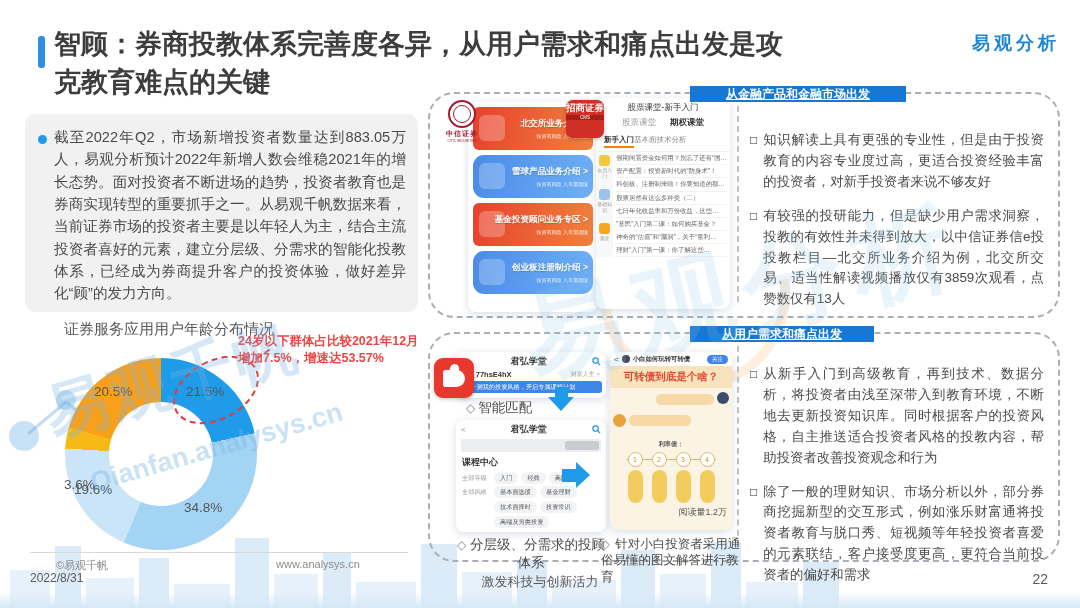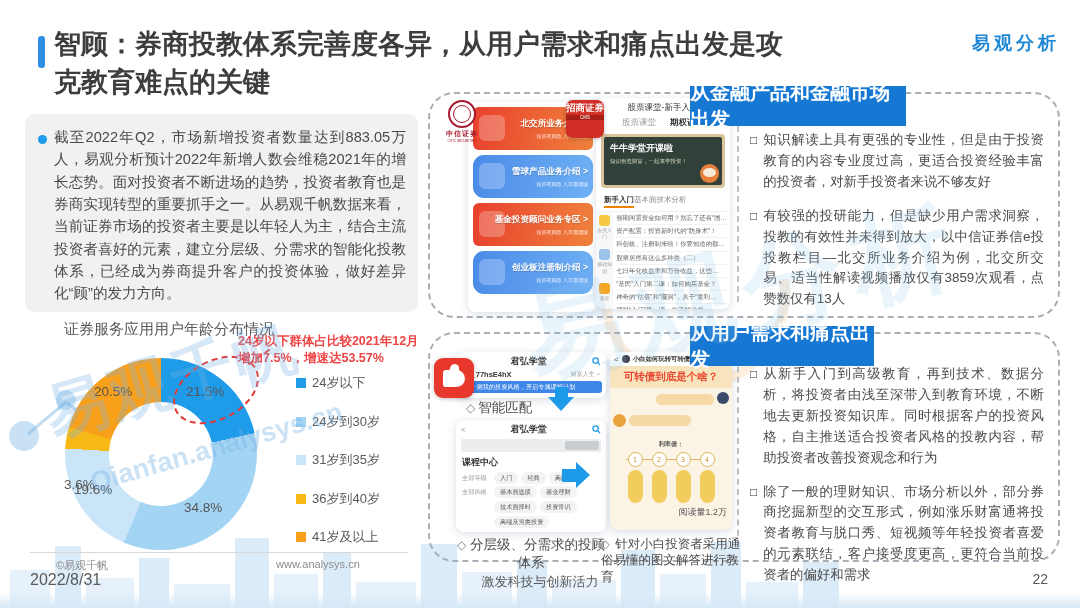--- a/index.html
+++ b/index.html
@@ -39,22 +39,22 @@
   .wm{position:absolute;pointer-events:none;font-weight:bold;}
   .wm-qf{left:42px;top:338px;font-size:62px;color:rgba(118,178,228,.30);transform:rotate(-16deg);letter-spacing:3px;z-index:4;}
   .wm-qfu{left:86px;top:432px;font-size:27px;color:rgba(118,178,228,.38);transform:rotate(-16deg);z-index:4;}
   .wm-yg{left:520px;top:225px;font-size:100px;color:rgba(140,195,235,.18);transform:rotate(-13deg);letter-spacing:12px;z-index:4;}
   .wm-swirl{position:absolute;left:600px;top:200px;width:170px;height:170px;border:10px solid rgba(246,139,31,.14);border-top-color:transparent;border-radius:50%;transform:rotate(35deg);z-index:1;}
   .molecule{position:absolute;left:2px;top:372px;z-index:1;}
   
   .panel{position:absolute;border:2px dashed #A8AEB5;border-radius:26px;z-index:1;}
   .panel1{left:428px;top:92px;width:628px;height:222px;}
   .panel2{left:428px;top:332px;width:628px;height:226px;}
-  .chip{position:absolute;height:40px;background:#1678D2;color:#fff;font-size:20px;font-weight:bold;
-        display:flex;align-items:center;justify-content:center;z-index:3;}
+  .chip{position:absolute;height:16px;background:#1678D2;color:#fff;font-size:12px;font-weight:bold;
+        display:flex;align-items:center;justify-content:center;z-index:3;text-decoration:underline;}
   .chip1{left:690px;top:86px;width:216px;}
   .chip2{left:690px;top:326px;width:184px;}
   .vdash{position:absolute;border-left:2px dashed #BCC2C9;z-index:2;}
   .vd1{left:737px;top:106px;height:196px;}
   .vd2{left:737px;top:346px;height:200px;}
   .bullets{position:absolute;width:294px;z-index:2;}
   .bl1{left:750px;top:130px;}
   .bl2{left:750px;top:364px;}
   .bullet{display:flex;gap:6px;margin-bottom:13px;font-size:13.4px;line-height:1.56;color:#4a4a4a;text-align:justify;}
   .bullet .sq{flex:0 0 auto;font-size:12px;font-weight:bold;color:#333;padding-top:1px;}
@@ -145,21 +145,21 @@
   .kzz-rate{text-align:center;font-size:6.2px;color:#555;font-weight:bold;}
   .steps{position:relative;display:flex;justify-content:center;gap:9px;margin-top:3px;}
   .steps::before{content:"";position:absolute;left:16px;right:16px;top:7px;border-top:1px solid #E0B45C;}
   .step{position:relative;width:13px;height:13px;border:1.5px solid #E0B45C;border-radius:50%;background:#fff;
         font-size:7px;color:#C8922A;display:flex;align-items:center;justify-content:center;}
   .spills{display:flex;justify-content:center;gap:9px;margin-top:3px;}
   .spill{width:15px;height:33px;background:#F2CC5C;border-radius:8px;}
   .kzz-views{text-align:right;font-size:9px;color:#555;padding:3px 5px 0;}
   .captE{position:absolute;left:601px;top:536px;width:140px;font-size:12.5px;color:#4a4a4a;line-height:1.3;z-index:2;}
   
-  .f-date{position:absolute;left:30px;top:571px;font-size:16px;color:#595959;z-index:2;}
+  .f-date{position:absolute;left:30px;top:571px;font-size:12px;color:#595959;z-index:2;}
   .f-slogan{position:absolute;left:0;right:0;top:573px;text-align:center;font-size:13px;color:#595959;z-index:2;}
   .f-page{position:absolute;right:32px;top:571px;font-size:14px;color:#595959;z-index:2;}
 </style>
 </head>
 <body>
 
 <div class="slide">
 
   <div class="skyline">
     <div class="bld" style="width:40px;height:38px;margin-left:10px;"></div>
@@ -198,42 +198,20 @@
   <div class="chart-title">证券服务应用用户年龄分布情况</div>
   <div class="donut" style="background: conic-gradient(rgb(30, 155, 233) 0%, rgb(30, 155, 233) 21.5%, rgb(163, 212, 244) 21.5%, rgb(163, 212, 244) 56.3%, rgb(203, 229, 248) 56.3%, rgb(203, 229, 248) 75.9%, rgb(247, 185, 22) 75.9%, rgb(247, 185, 22) 79.5%, rgb(249, 160, 27) 79.5%, rgb(249, 160, 27) 100%);"></div>
   <span class="pct" style="left:186px;top:384px;">21.5%</span>
   <span class="pct" style="left:184px;top:500px;">34.8%</span>
   <span class="pct" style="left:74px;top:482px;">19.6%</span>
   <span class="pct" style="left:64px;top:429px;margin-top:48px;">3.6%</span>
   <span class="pct" style="left:94px;top:384px;">20.5%</span>
   <div class="ellipse"></div>
   <div class="conn"></div>
   <div class="anno">24岁以下群体占比较2021年12月增加7.5%，增速达53.57%</div>
-  <div class="legend">
-    <div class="li">
-        <span class="sw" style="background: rgb(30, 155, 233);"></span>
-        <span>24岁以下</span>
-      </div>
-    <div class="li">
-        <span class="sw" style="background: rgb(163, 212, 244);"></span>
-        <span>24岁到30岁</span>
-      </div>
-    <div class="li">
-        <span class="sw" style="background: rgb(203, 229, 248);"></span>
-        <span>31岁到35岁</span>
-      </div>
-    <div class="li">
-        <span class="sw" style="background: rgb(247, 185, 22);"></span>
-        <span>36岁到40岁</span>
-      </div>
-    <div class="li">
-        <span class="sw" style="background: rgb(249, 160, 27);"></span>
-        <span>41岁及以上</span>
-      </div>
-  </div>
   <div class="chart-hr"></div>
   <div class="chart-src">©易观千帆</div>
   <div class="chart-site">www.analysys.cn</div>
 
   <div class="wm wm-qf">易观千帆</div>
   <div class="wm wm-qfu">Qianfan.analysys.cn</div>
   <div class="wm wm-yg">易观分析</div>
   <svg class="molecule" width="120" height="96">
     <line x1="26" y1="62" x2="64" y2="30" stroke="rgba(120,180,228,.45)" stroke-width="3"></line>
     <line x1="64" y1="30" x2="100" y2="58" stroke="rgba(120,180,228,.45)" stroke-width="3"></line>
@@ -282,27 +260,20 @@
 
   <div class="cms-icon">
     <div class="t">招商证券</div>
     <div class="s">CMS</div>
   </div>
   <div class="phone phoneB">
     <div class="cms-head">股票课堂-新手入门</div>
     <div class="cms-tabs">
       <span class="off">股票课堂</span>
       <span class="on">期权课堂</span>
-    </div>
-    <div class="board">
-      <div class="board-in">
-        <div class="board-t">牛牛学堂开课啦</div>
-        <div class="board-s">知识创造财富，一起来学投资！</div>
-        <div class="bull"></div>
-      </div>
     </div>
     <div class="cat-tabs">
       <span class="on">新手入门</span>
       <span>基本面</span>
       <span>技术分析</span>
     </div>
     <div class="cms-body">
       <div class="cms-side">
         <div class="scat">
             <div class="ico"></div>

